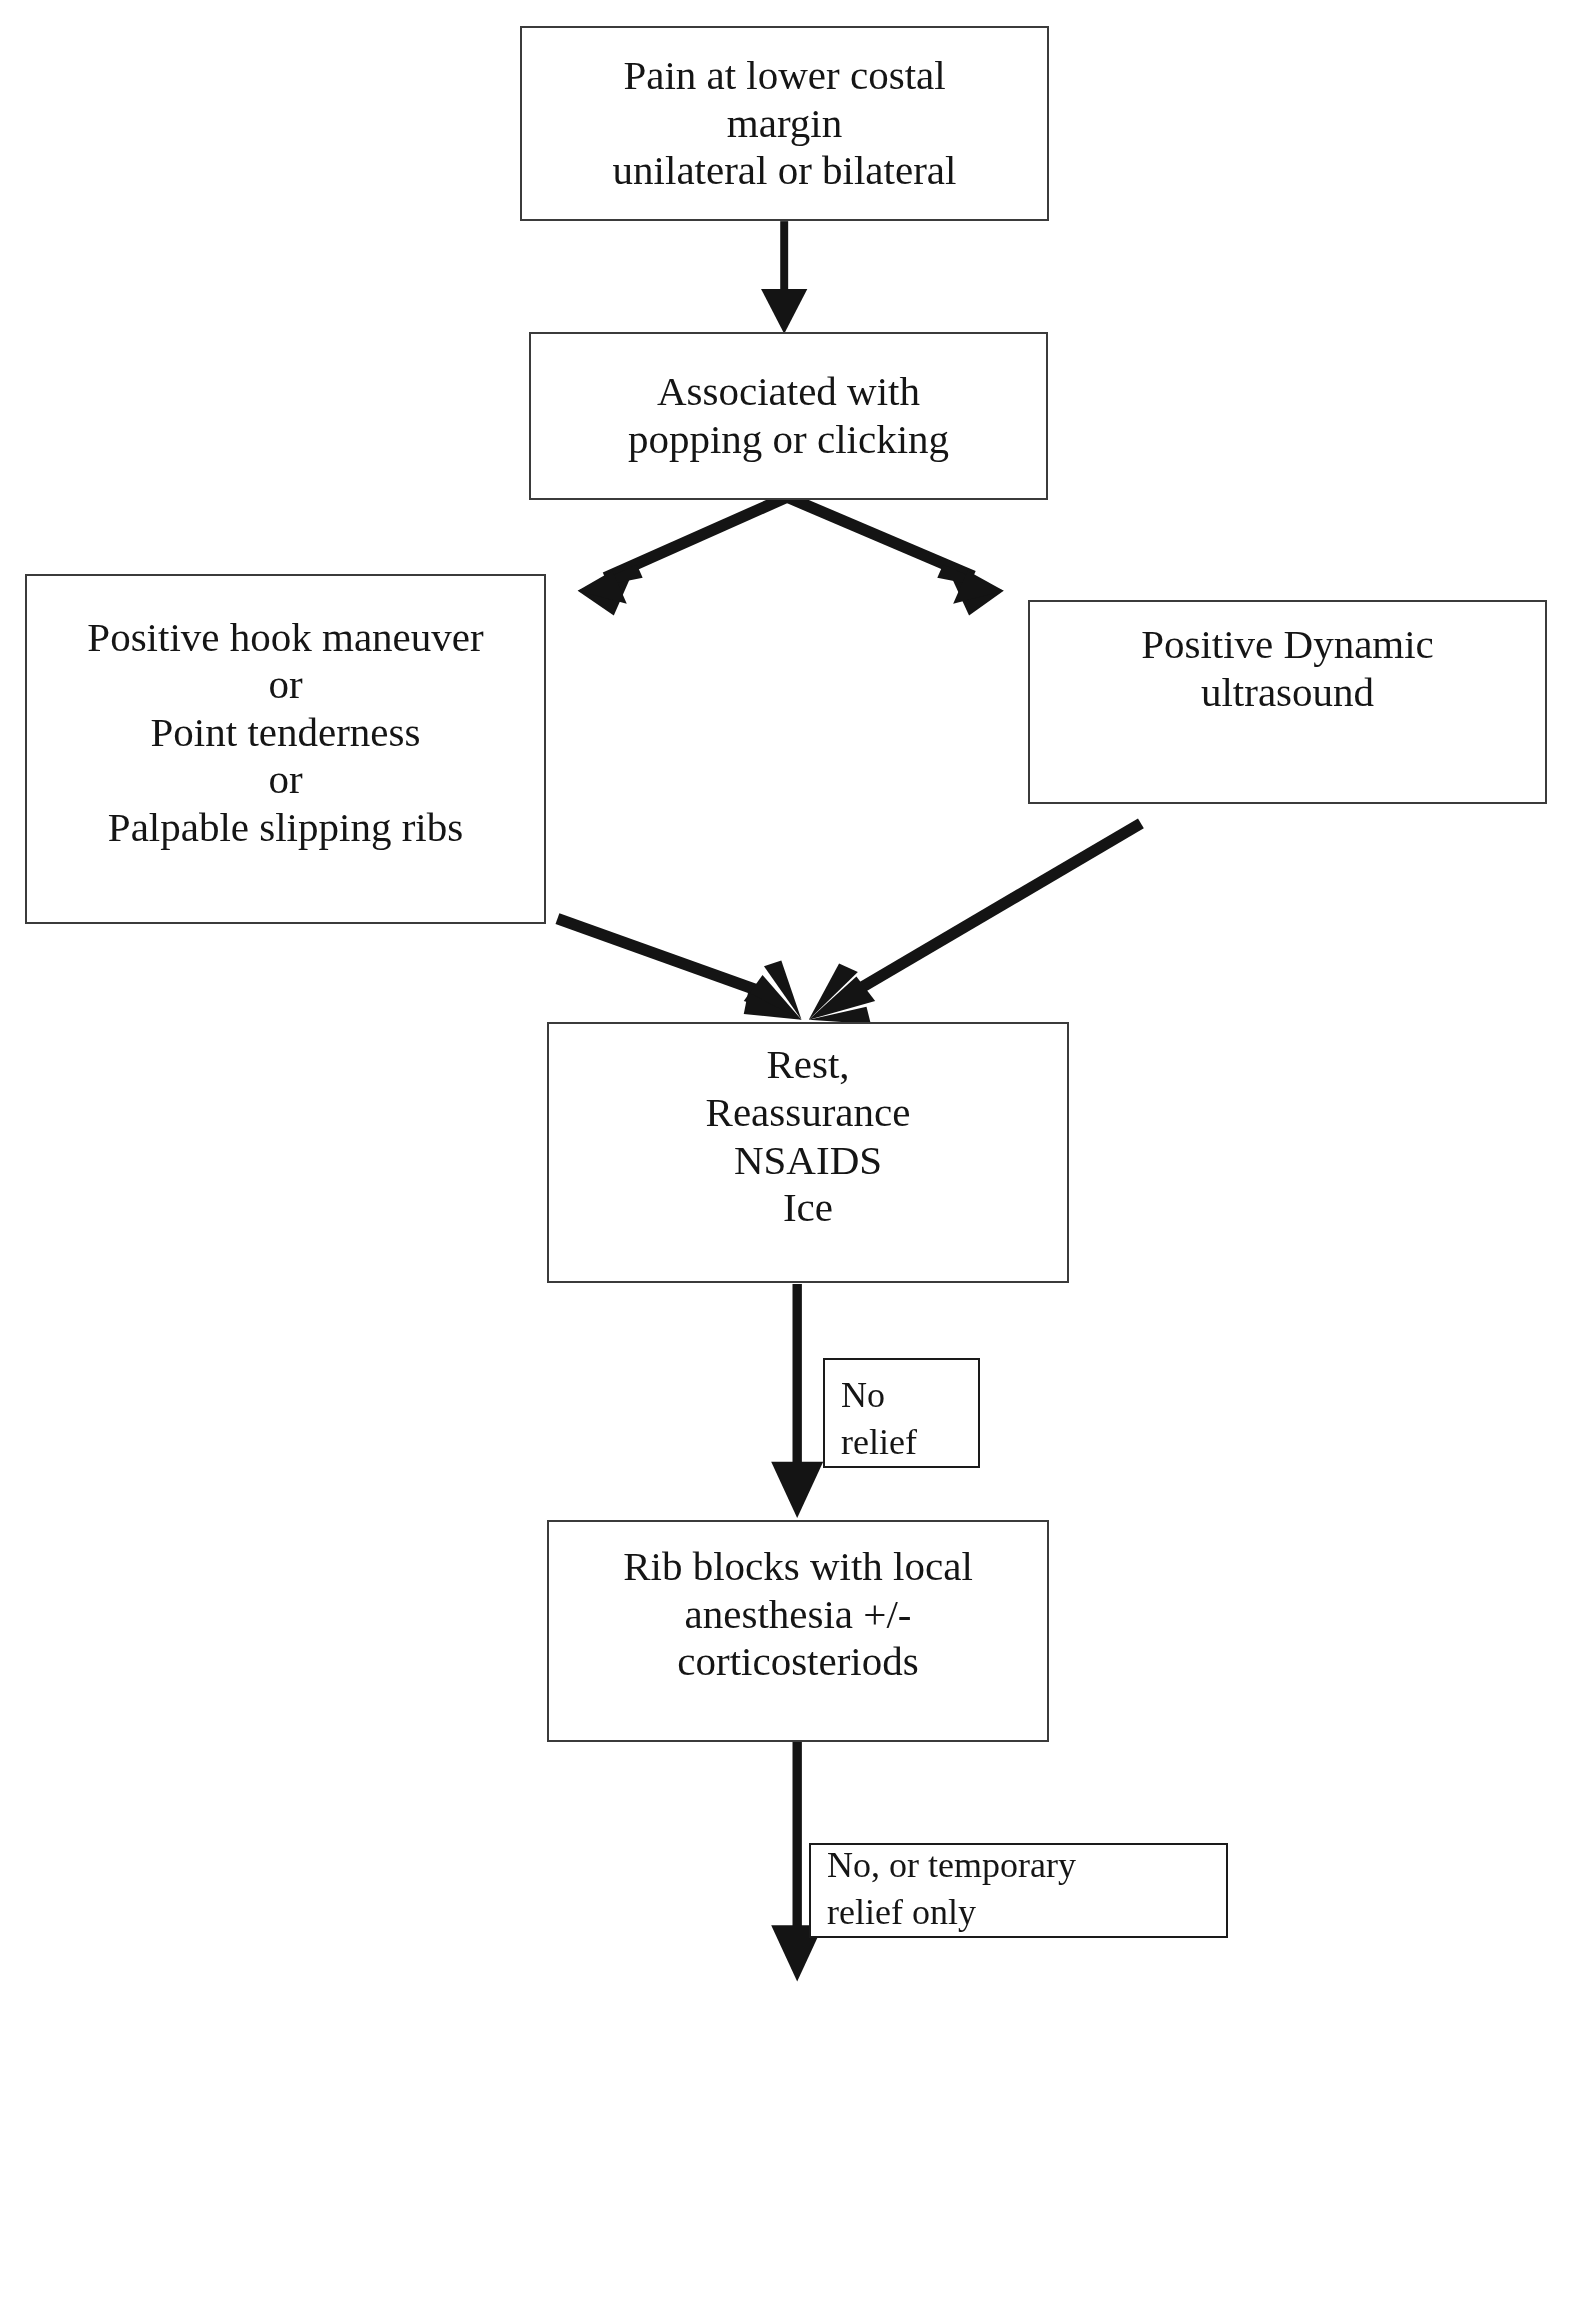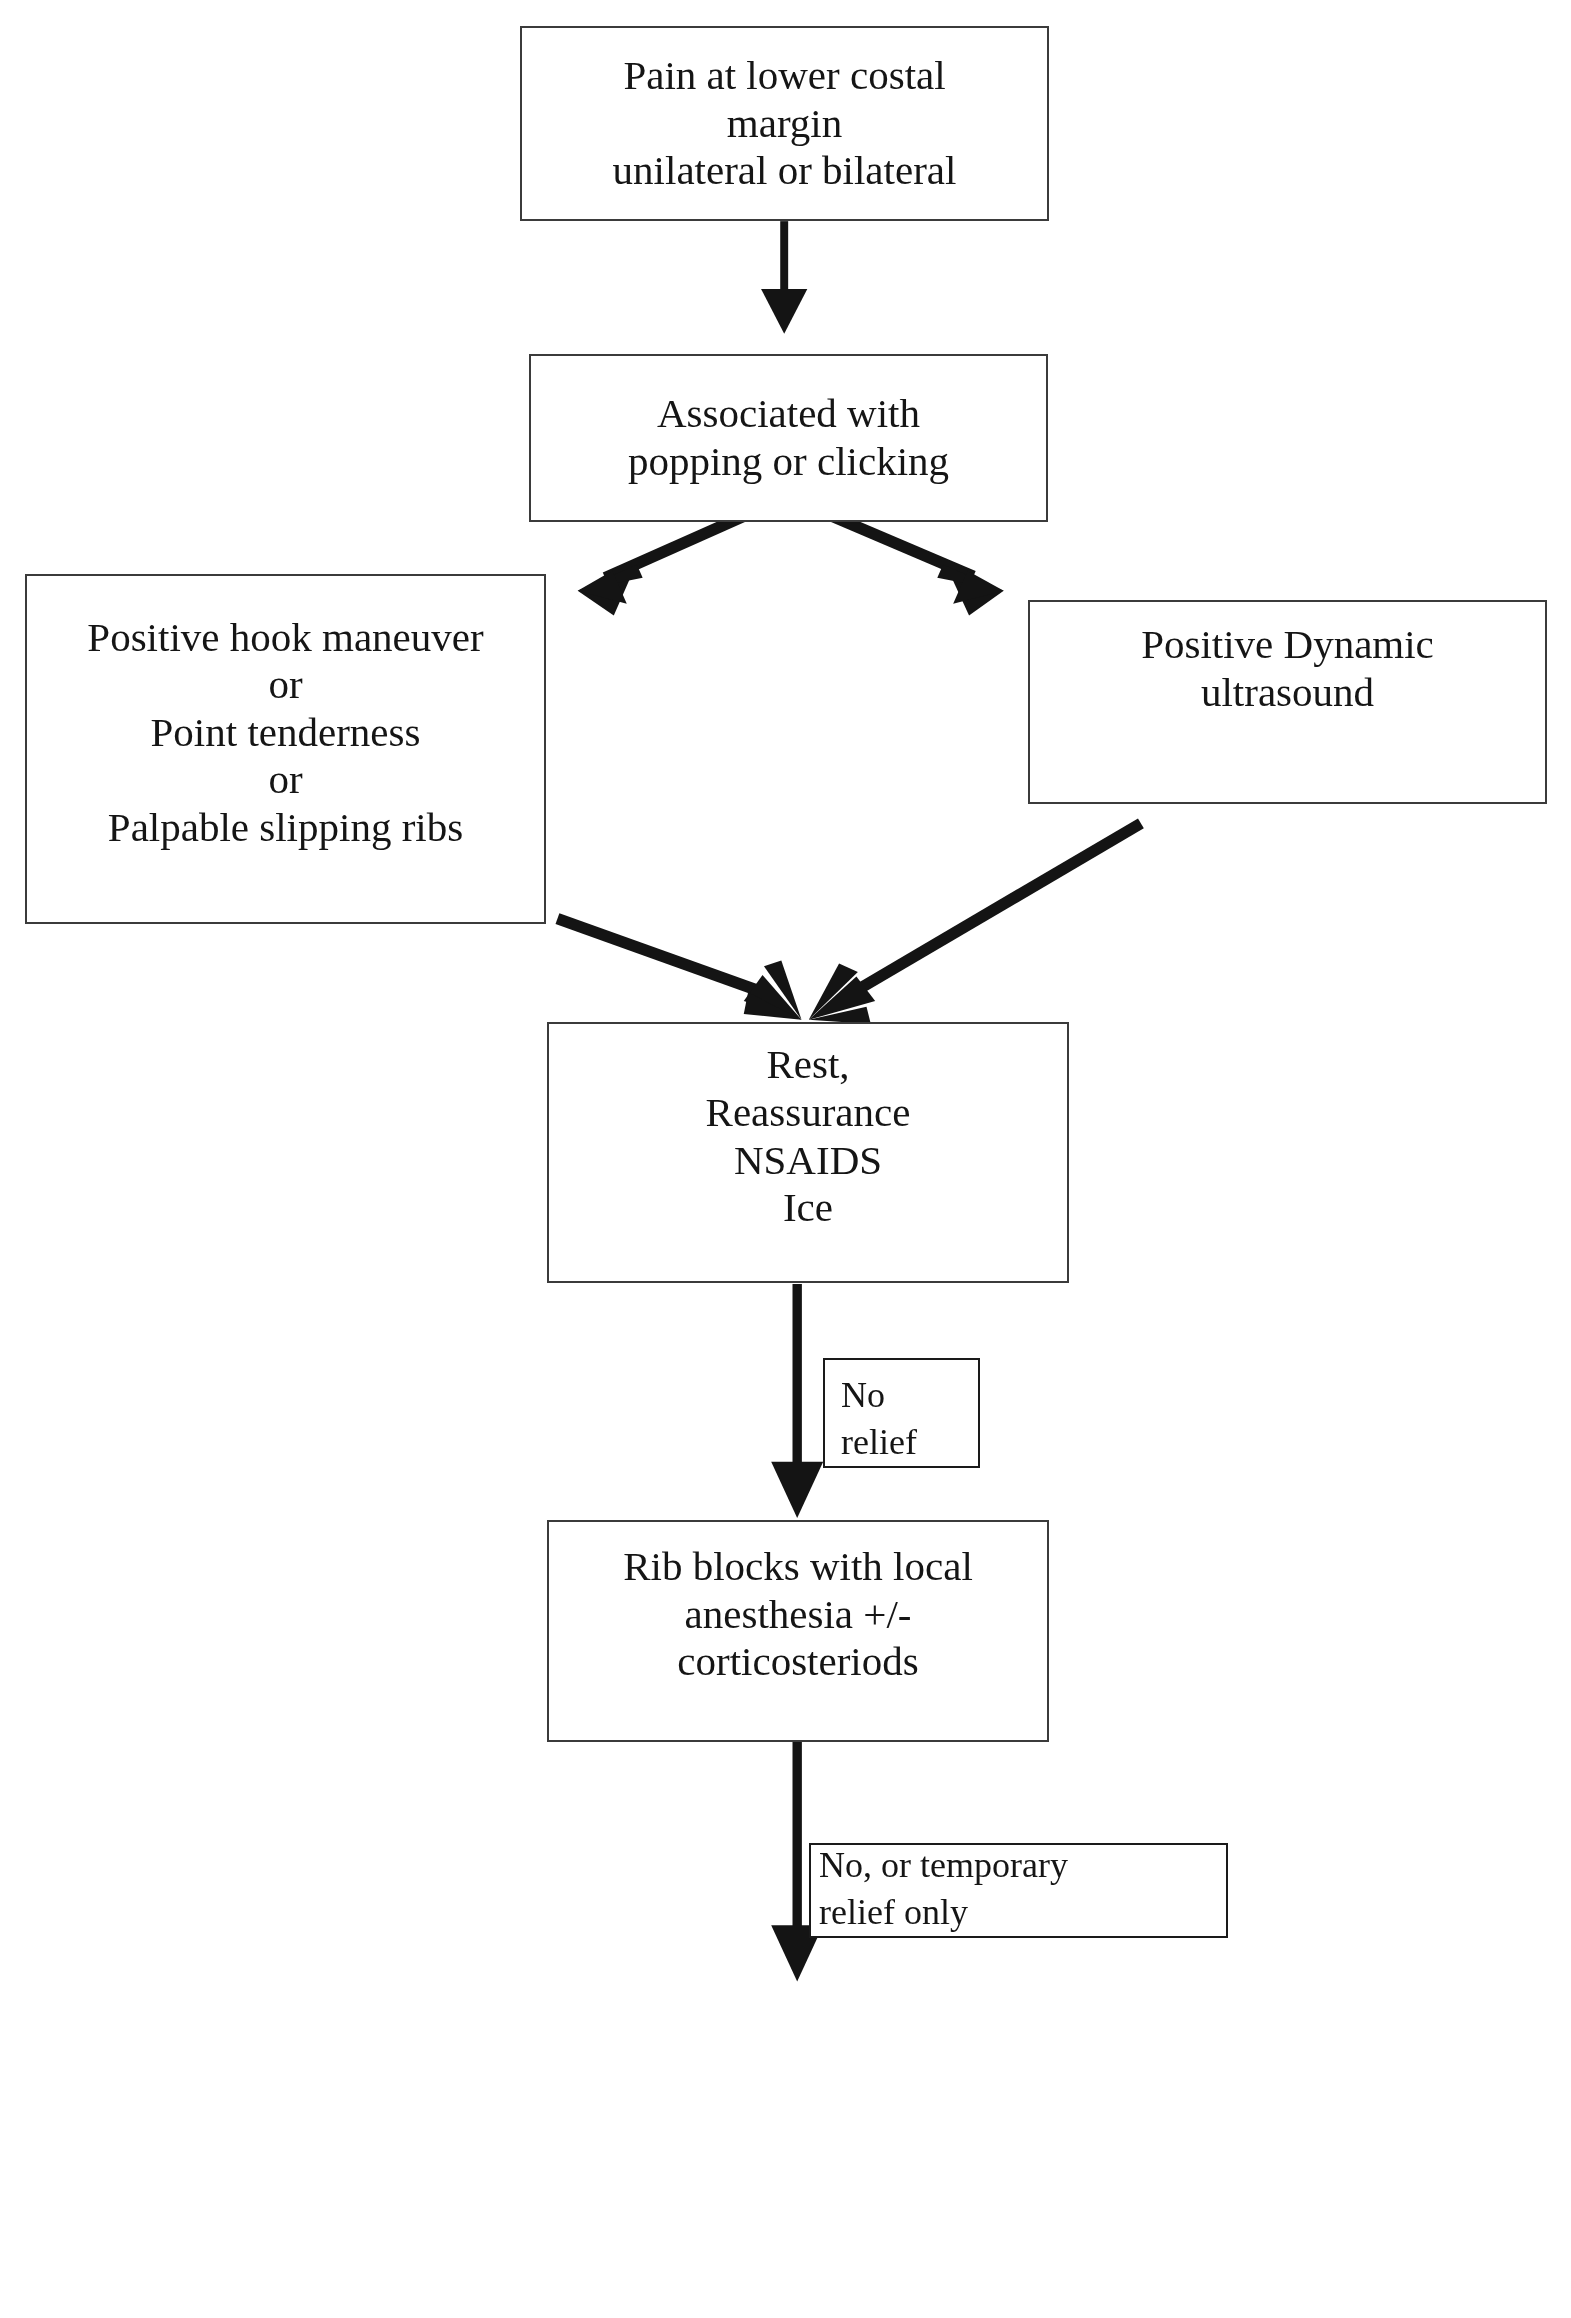--- a/index.html
+++ b/index.html
@@ -54,35 +54,35 @@
     justify-content: flex-start;
     text-align: left;
     color: #151515;
     line-height: 1.3;
     white-space: pre-line;
     font-family: "Liberation Serif", "DejaVu Serif", serif;
   }
 
   
   #node-pain        { left:520px;  top:26px;   width:529px;  height:195px;  font-size:41px; }
-  #node-popping     { left:529px;  top:332px;  width:519px;  height:168px;  font-size:41px;margin-top:22px; }
+  #node-popping     { left:529px;  top:332px;  width:519px;  height:168px;  font-size:41px; }
   #node-exam        { left:25px;   top:574px;  width:521px;  height:350px;  font-size:41px; }
   #node-exam .node-text { padding-bottom:33px; }
   #node-ultrasound  { left:1028px; top:600px;  width:519px;  height:204px;  font-size:41px; }
   #node-ultrasound .node-text { padding-bottom:66px; }
   #node-conservative{ left:547px;  top:1022px; width:522px;  height:261px;  font-size:41px; }
   #node-conservative .node-text { padding-bottom:32px; }
   #node-ribblocks   { left:547px;  top:1520px; width:502px;  height:222px;  font-size:41px; }
   #node-ribblocks .node-text { padding-bottom:33px; }
   #node-resection   { left:578px;  top:1982px; width:492px;  height:332px;  font-size:41px; }
   #node-resection .node-text { padding-bottom:38px; }
 
   
   #label-no-relief  { left:823px; top:1358px; width:157px;  height:110px; font-size:36px; padding-left:16px; }
-  #label-temp-relief{ left:809px; top:1843px; width:419px;  height:95px; font-size:36px; padding-left:8px; }
+  #label-temp-relief{ left:809px; top:1843px; width:419px;  height:95px; font-size:36px; padding-left:16px; }
 </style>
 </head>
 <body>
 
 <div id="canvas">
 
   <svg id="edges" viewBox="0 0 2177 3211" width="1572" height="2319" xmlns="http://www.w3.org/2000/svg">
 
     <g>
       <line x1="1086" y1="306" x2="1086" y2="418" stroke="#141414" stroke-width="11"></line>

